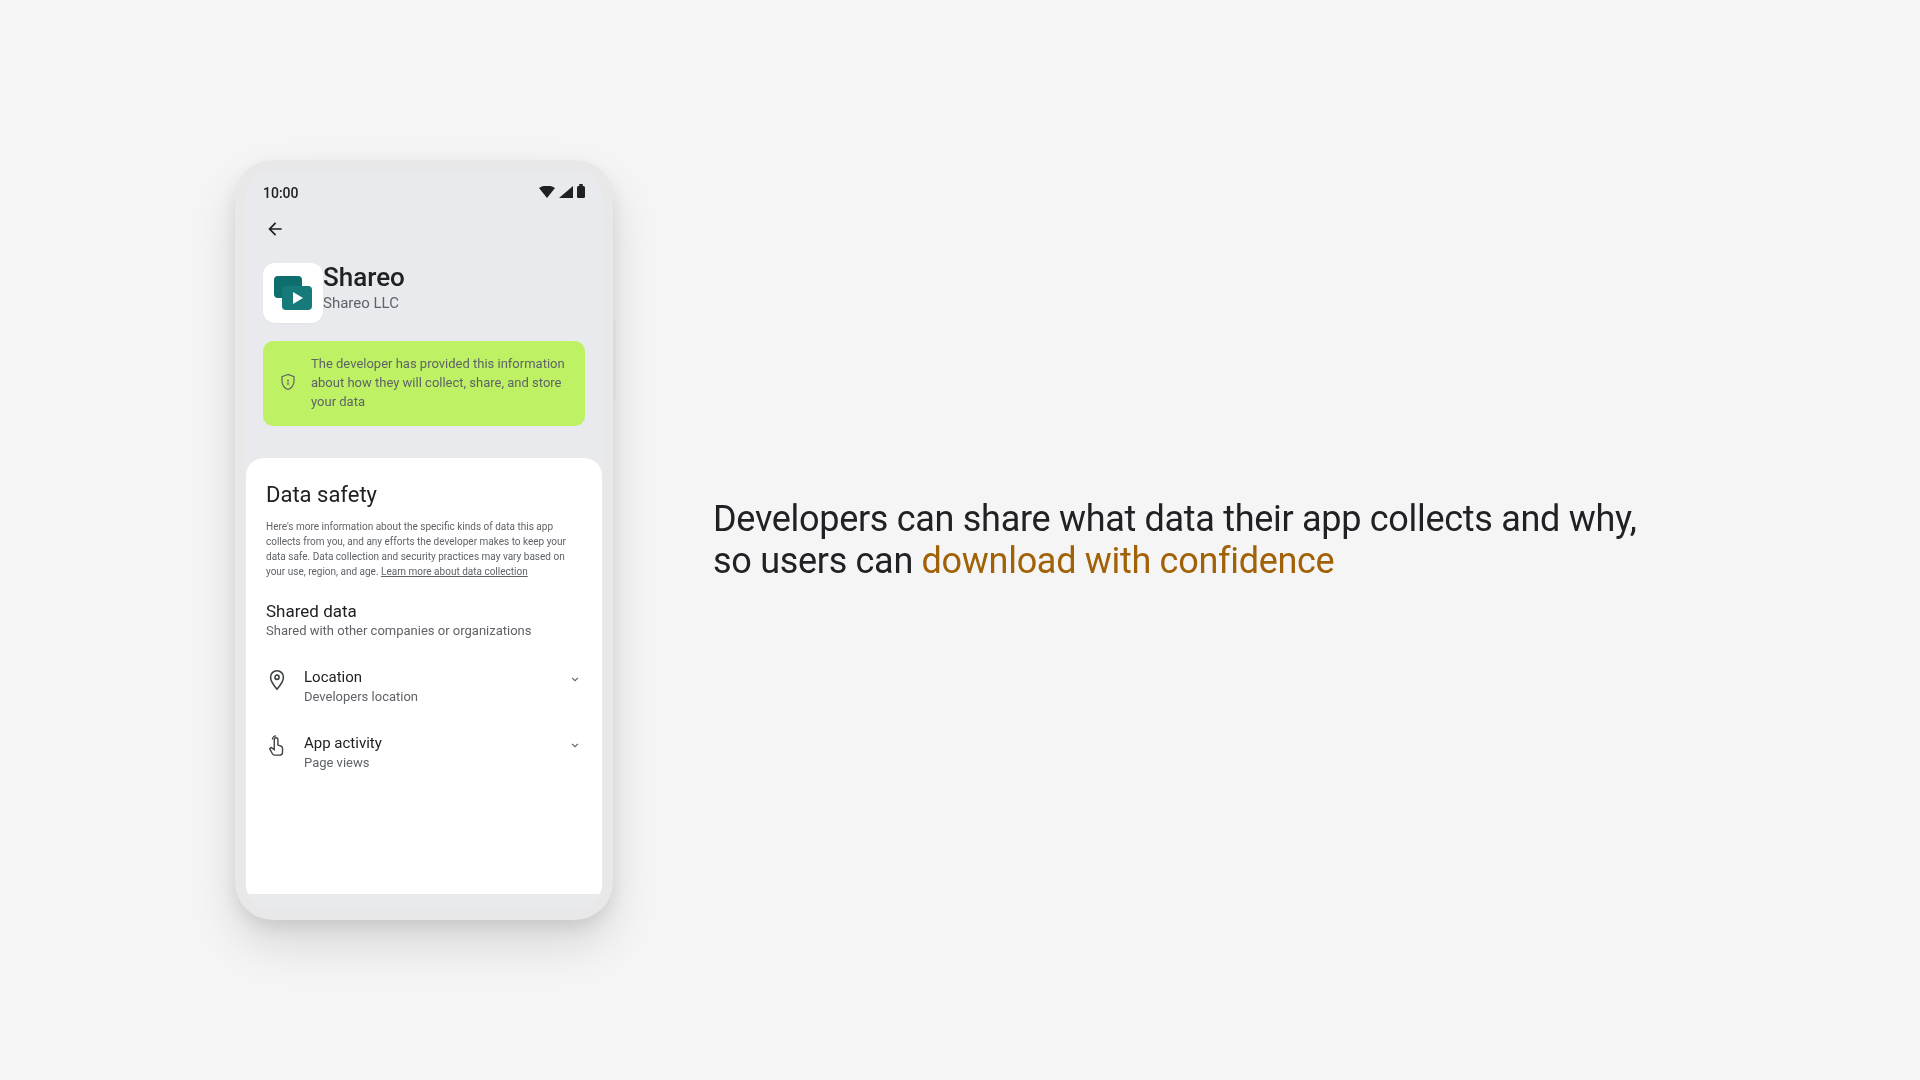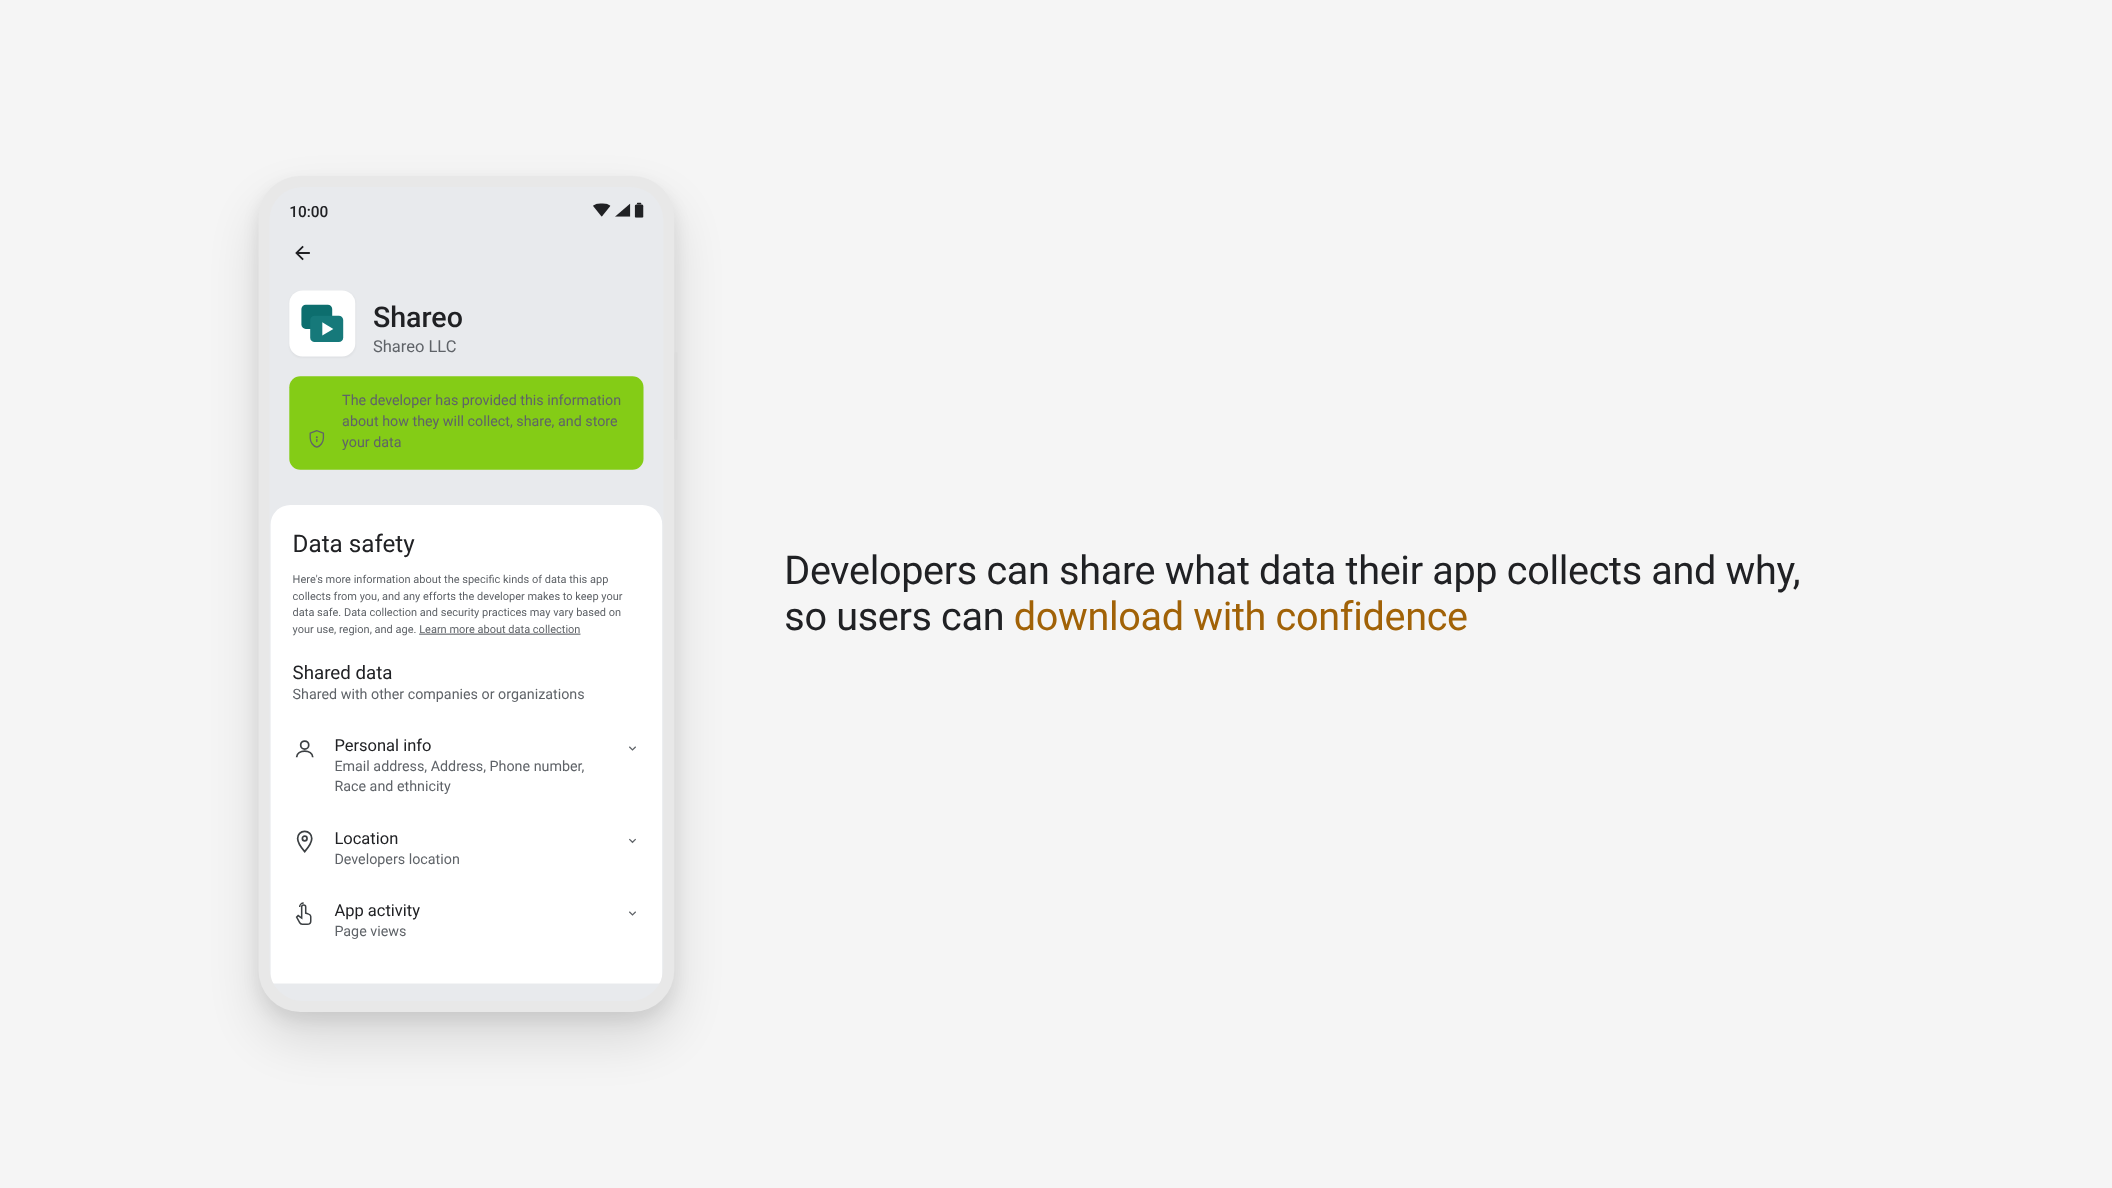--- a/index.html
+++ b/index.html
@@ -66,22 +66,21 @@
 }
 .status-icons { display: flex; gap: 4px; align-items: center; }
 .nav-row { padding: 6px 16px 10px; }
 .back-btn {
   width: 28px; height: 28px;
   display: inline-flex; align-items: center; justify-content: center;
   cursor: pointer;
 }
 .app-header {
   display: flex;
-  gap: 16px;
-  align-items: flex-end;
+  align-items: flex-start;
   padding: 10px 18px 18px;
 }
 .app-icon-box {
   width: 60px; height: 60px;
   background: #fff;
   border-radius: 12px;
   display: flex; align-items: center; justify-content: center;
   box-shadow: 0 1px 2px rgba(0,0,0,0.04);
 }
 .app-icon-glyph {
@@ -114,26 +113,26 @@
   color: #202124;
   line-height: 1.1;
 }
 .app-sub {
   font-size: 15px;
   color: #5f6368;
   margin-top: 2px;
 }
 .info-card {
   margin: 0 18px 16px;
-  background: #84cc16;
+  background: #bef264;
   border-radius: 10px;
   padding: 14px 16px;
   display: flex;
   gap: 14px;
-  align-items: flex-end;
+  align-items: center;
 }
 .info-card .icon-slot {
   flex: 0 0 auto;
   margin-top: 2px;
 }
 .info-text {
   font-size: 13px;
   color: #5f6368;
   line-height: 1.45;
 }
@@ -281,37 +280,20 @@
 
         <div class="content-card">
           <div class="section-title">Data safety</div>
           <div class="section-body"><span>Here's more information about the specific kinds of data this app collects from you, and any efforts the developer makes to keep your data safe. Data collection and security practices may vary based on your use, region, and age. </span><span class="learn-link">Learn more about data collection</span></div>
 
           <div class="sub-title">Shared data</div>
           <div class="sub-desc">Shared with other companies or organizations</div>
 
           <div class="data-list">
 
-            <div class="data-row">
-              <div class="row-icon">
-                <svg width="22" height="22" viewBox="0 0 24 24">
-                    <circle cx="12" cy="8" r="4" fill="none" stroke="#3c4043" stroke-width="1.7"></circle>
-                    <path d="M4 20c0-4 4-6 8-6s8 2 8 6" fill="none" stroke="#3c4043" stroke-width="1.7"></path>
-                  </svg>
-              </div>
-              <div class="row-content">
-                <div class="row-title">Personal info</div>
-                <div class="row-desc">Email address, Address, Phone number, Race and ethnicity</div>
-              </div>
-              <div class="chevron">
-                <svg width="14" height="14" viewBox="0 0 24 24">
-                    <path d="M7 10l5 5 5-5" fill="none" stroke="#5f6368" stroke-width="2"></path>
-                  </svg>
-              </div>
-            </div>
 
             <div class="data-row">
               <div class="row-icon">
                 <svg width="22" height="22" viewBox="0 0 24 24">
                     <path d="M12 2C8 2 5 5 5 9c0 5 7 13 7 13s7-8 7-13c0-4-3-7-7-7z" fill="none" stroke="#3c4043" stroke-width="1.7"></path>
                     <circle cx="12" cy="9" r="2.3" fill="none" stroke="#3c4043" stroke-width="1.7"></circle>
                   </svg>
               </div>
               <div class="row-content">
                 <div class="row-title">Location</div>

